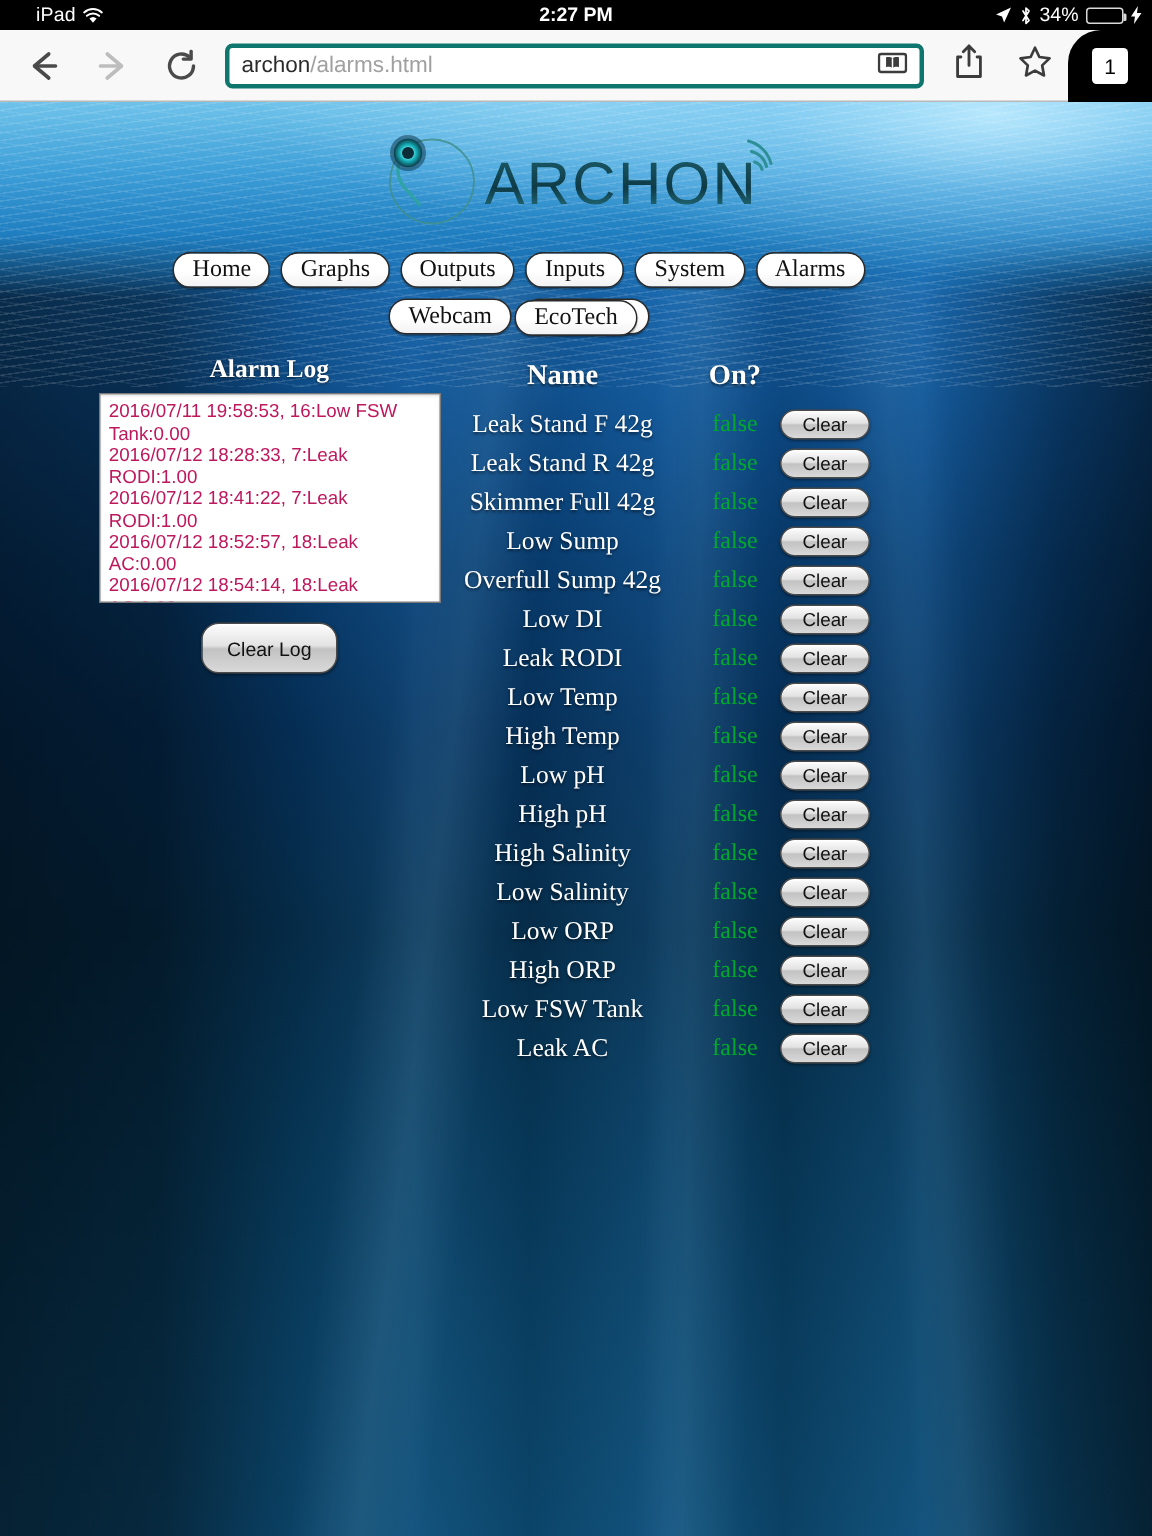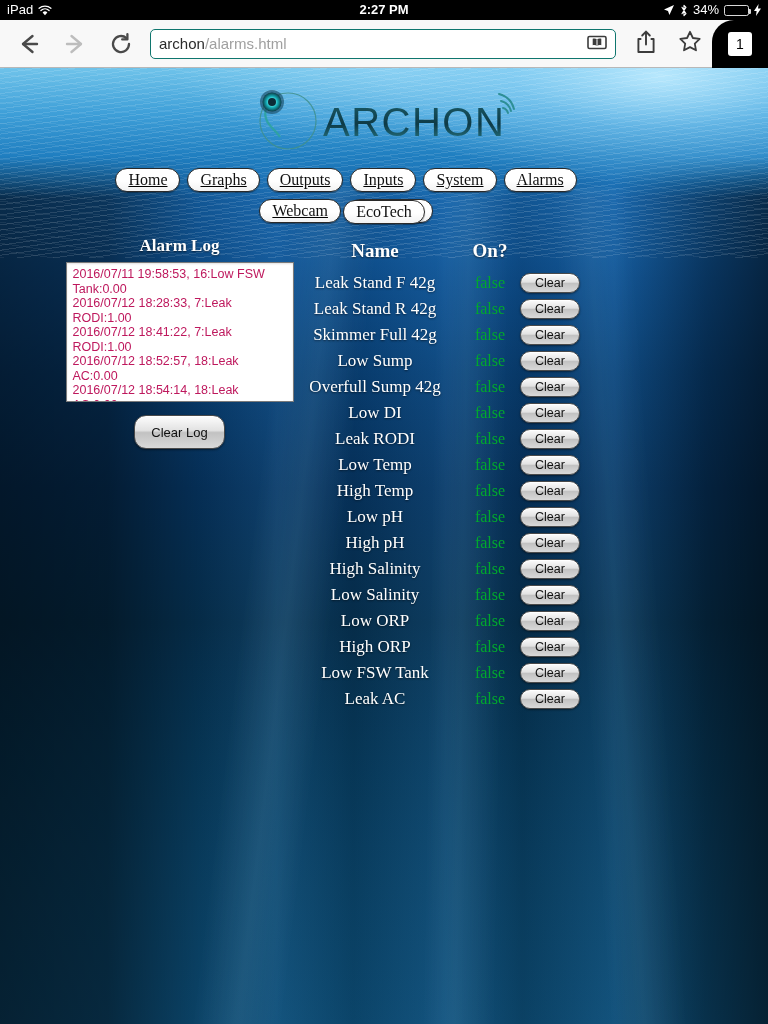--- a/index.html
+++ b/index.html
@@ -9,21 +9,21 @@
     background:#000;
   }
 
   
   .statusbar{
     position:absolute; left:0; top:0; width:768px; height:20px;
     background:#000; color:#fff;
     font-size:13px; line-height:20px;
     display:flex; align-items:center;
   }
-  .sb-left{ display:flex; align-items:center; gap:5px; padding-left:7px; }
+  .sb-left{ display:flex; align-items:center; gap:5px; padding-left:24px; }
   .sb-carrier{ font-size:13px; letter-spacing:.1px; }
   .sb-center{ position:absolute; left:0; right:0; text-align:center; font-size:13px; font-weight:600; }
   .sb-right{ position:absolute; right:7px; display:flex; align-items:center; gap:5px; font-size:13px; }
   .wifi-ico svg,.bt-ico svg,.loc-ico svg,.bolt-ico svg{ display:block; }
   .batt{
     position:relative; width:25px; height:11px;
     border:1px solid rgba(255,255,255,.85); border-radius:2.5px;
     padding:1px;
   }
   .batt::after{
@@ -41,21 +41,21 @@
     display:flex; align-items:center;
   }
   .nav-btn{
     width:46px; height:48px; display:flex; align-items:center; justify-content:center;
     background:transparent; border:none; cursor:pointer;
   }
   .nav-btn.first{ margin-left:6px; }
   .nav-btn svg{ display:block; }
   .urlfield{
     flex:1; height:30px; margin:0 8px 0 6px;
-    background:#fff; border:1px solid #0f766e; border-radius:5px;
+    background:#fff; border:3px solid #0f766e; border-radius:5px;
     display:flex; align-items:center; padding:0 8px;
     font-size:15px; position:relative;
   }
   .url-text{ color:#2b2b2b; white-space:nowrap; overflow:hidden; }
   .url-text .path{ color:#a0a0a0; }
   .reader-ico{ position:absolute; right:8px; top:50%; transform:translateY(-50%); }
   .tb-ico{
     width:44px; height:48px; display:flex; align-items:center; justify-content:center;
     cursor:pointer;
   }
@@ -134,21 +134,21 @@
     position:absolute; left:0; top:16px; width:768px; height:70px;
     display:flex; align-items:center; justify-content:center;
   }
   .logo{ position:relative; width:278px; height:70px; }
   .logo svg{ display:block; }
 
   
   .nav{
     position:absolute; left:0; top:100px; width:692px;
     display:flex; flex-wrap:wrap; justify-content:center;
-    gap:7px 7px; padding:0 90px;text-decoration:underline;
+    gap:7px 7px; padding:0 90px;
   }
   .nav-row2{
     position:absolute; left:0; top:132px; width:768px;
     display:flex; justify-content:center;
   }
   .pill{
     display:inline-flex; align-items:center; justify-content:center;
     height:24px; padding:0 12px;
     background:linear-gradient(180deg,#ffffff 0%,#ffffff 55%,#f2f2f2 100%);
     border:1.5px solid #2a2a2a; border-radius:13px;

